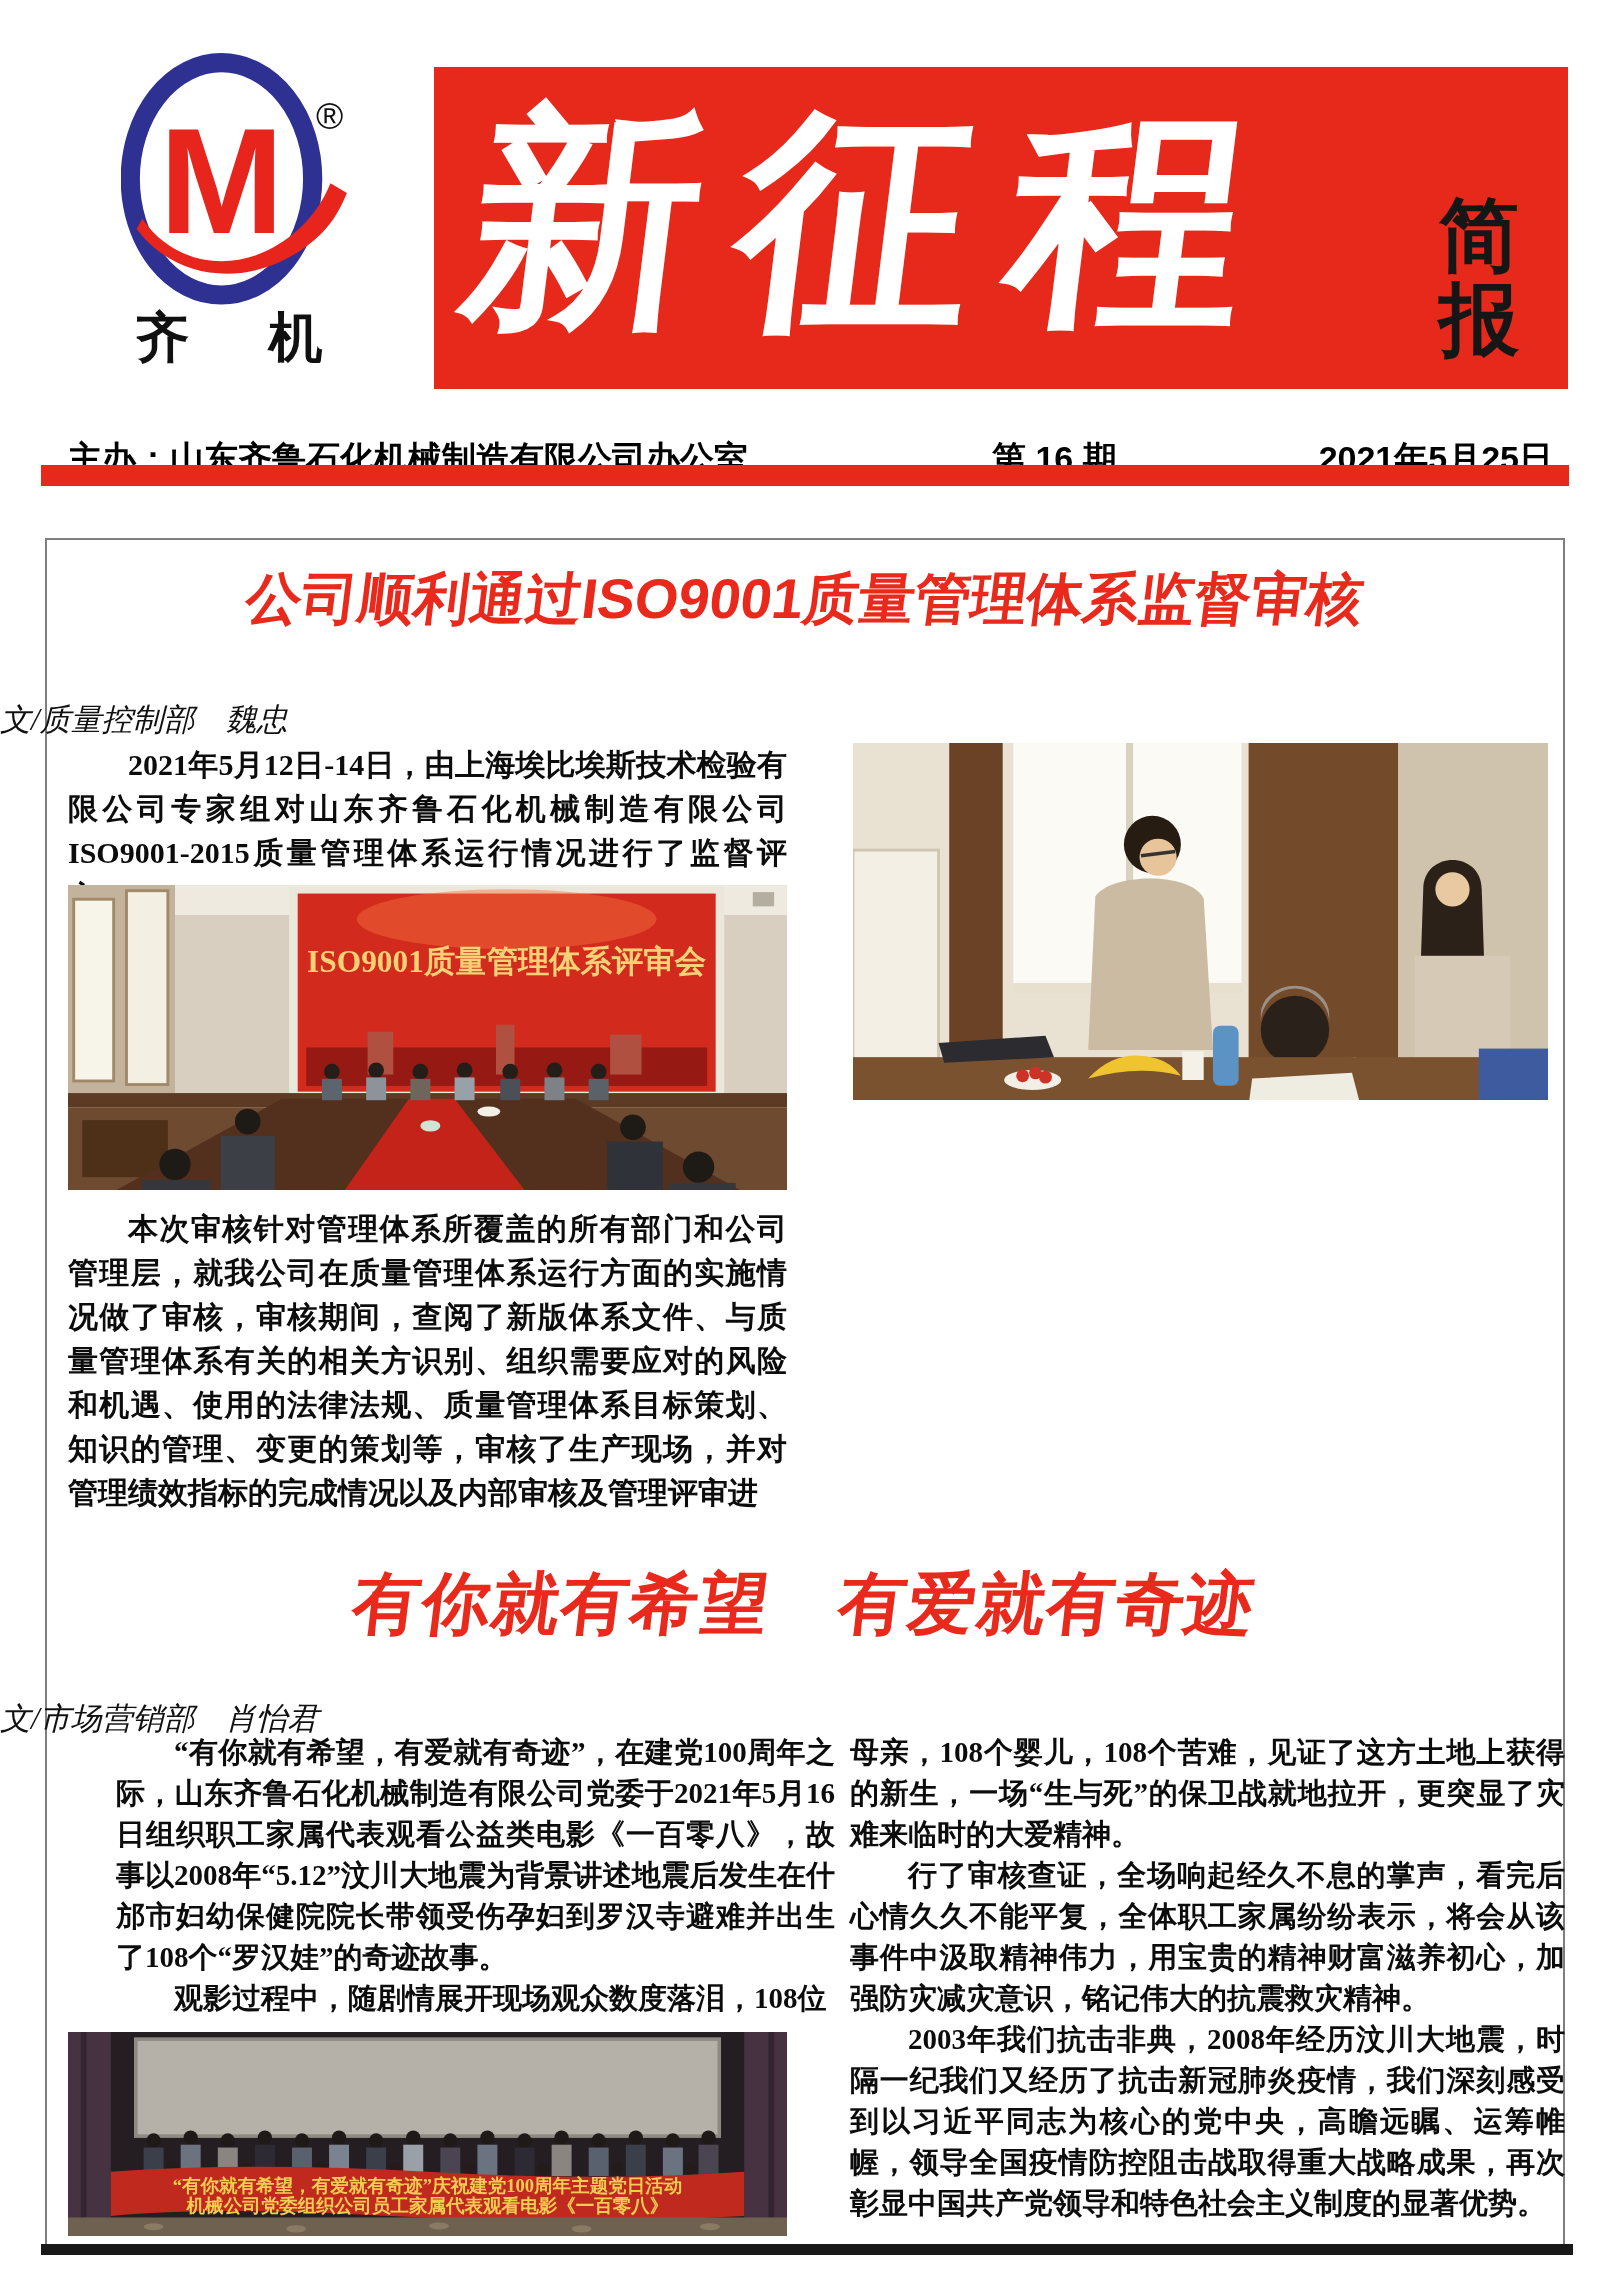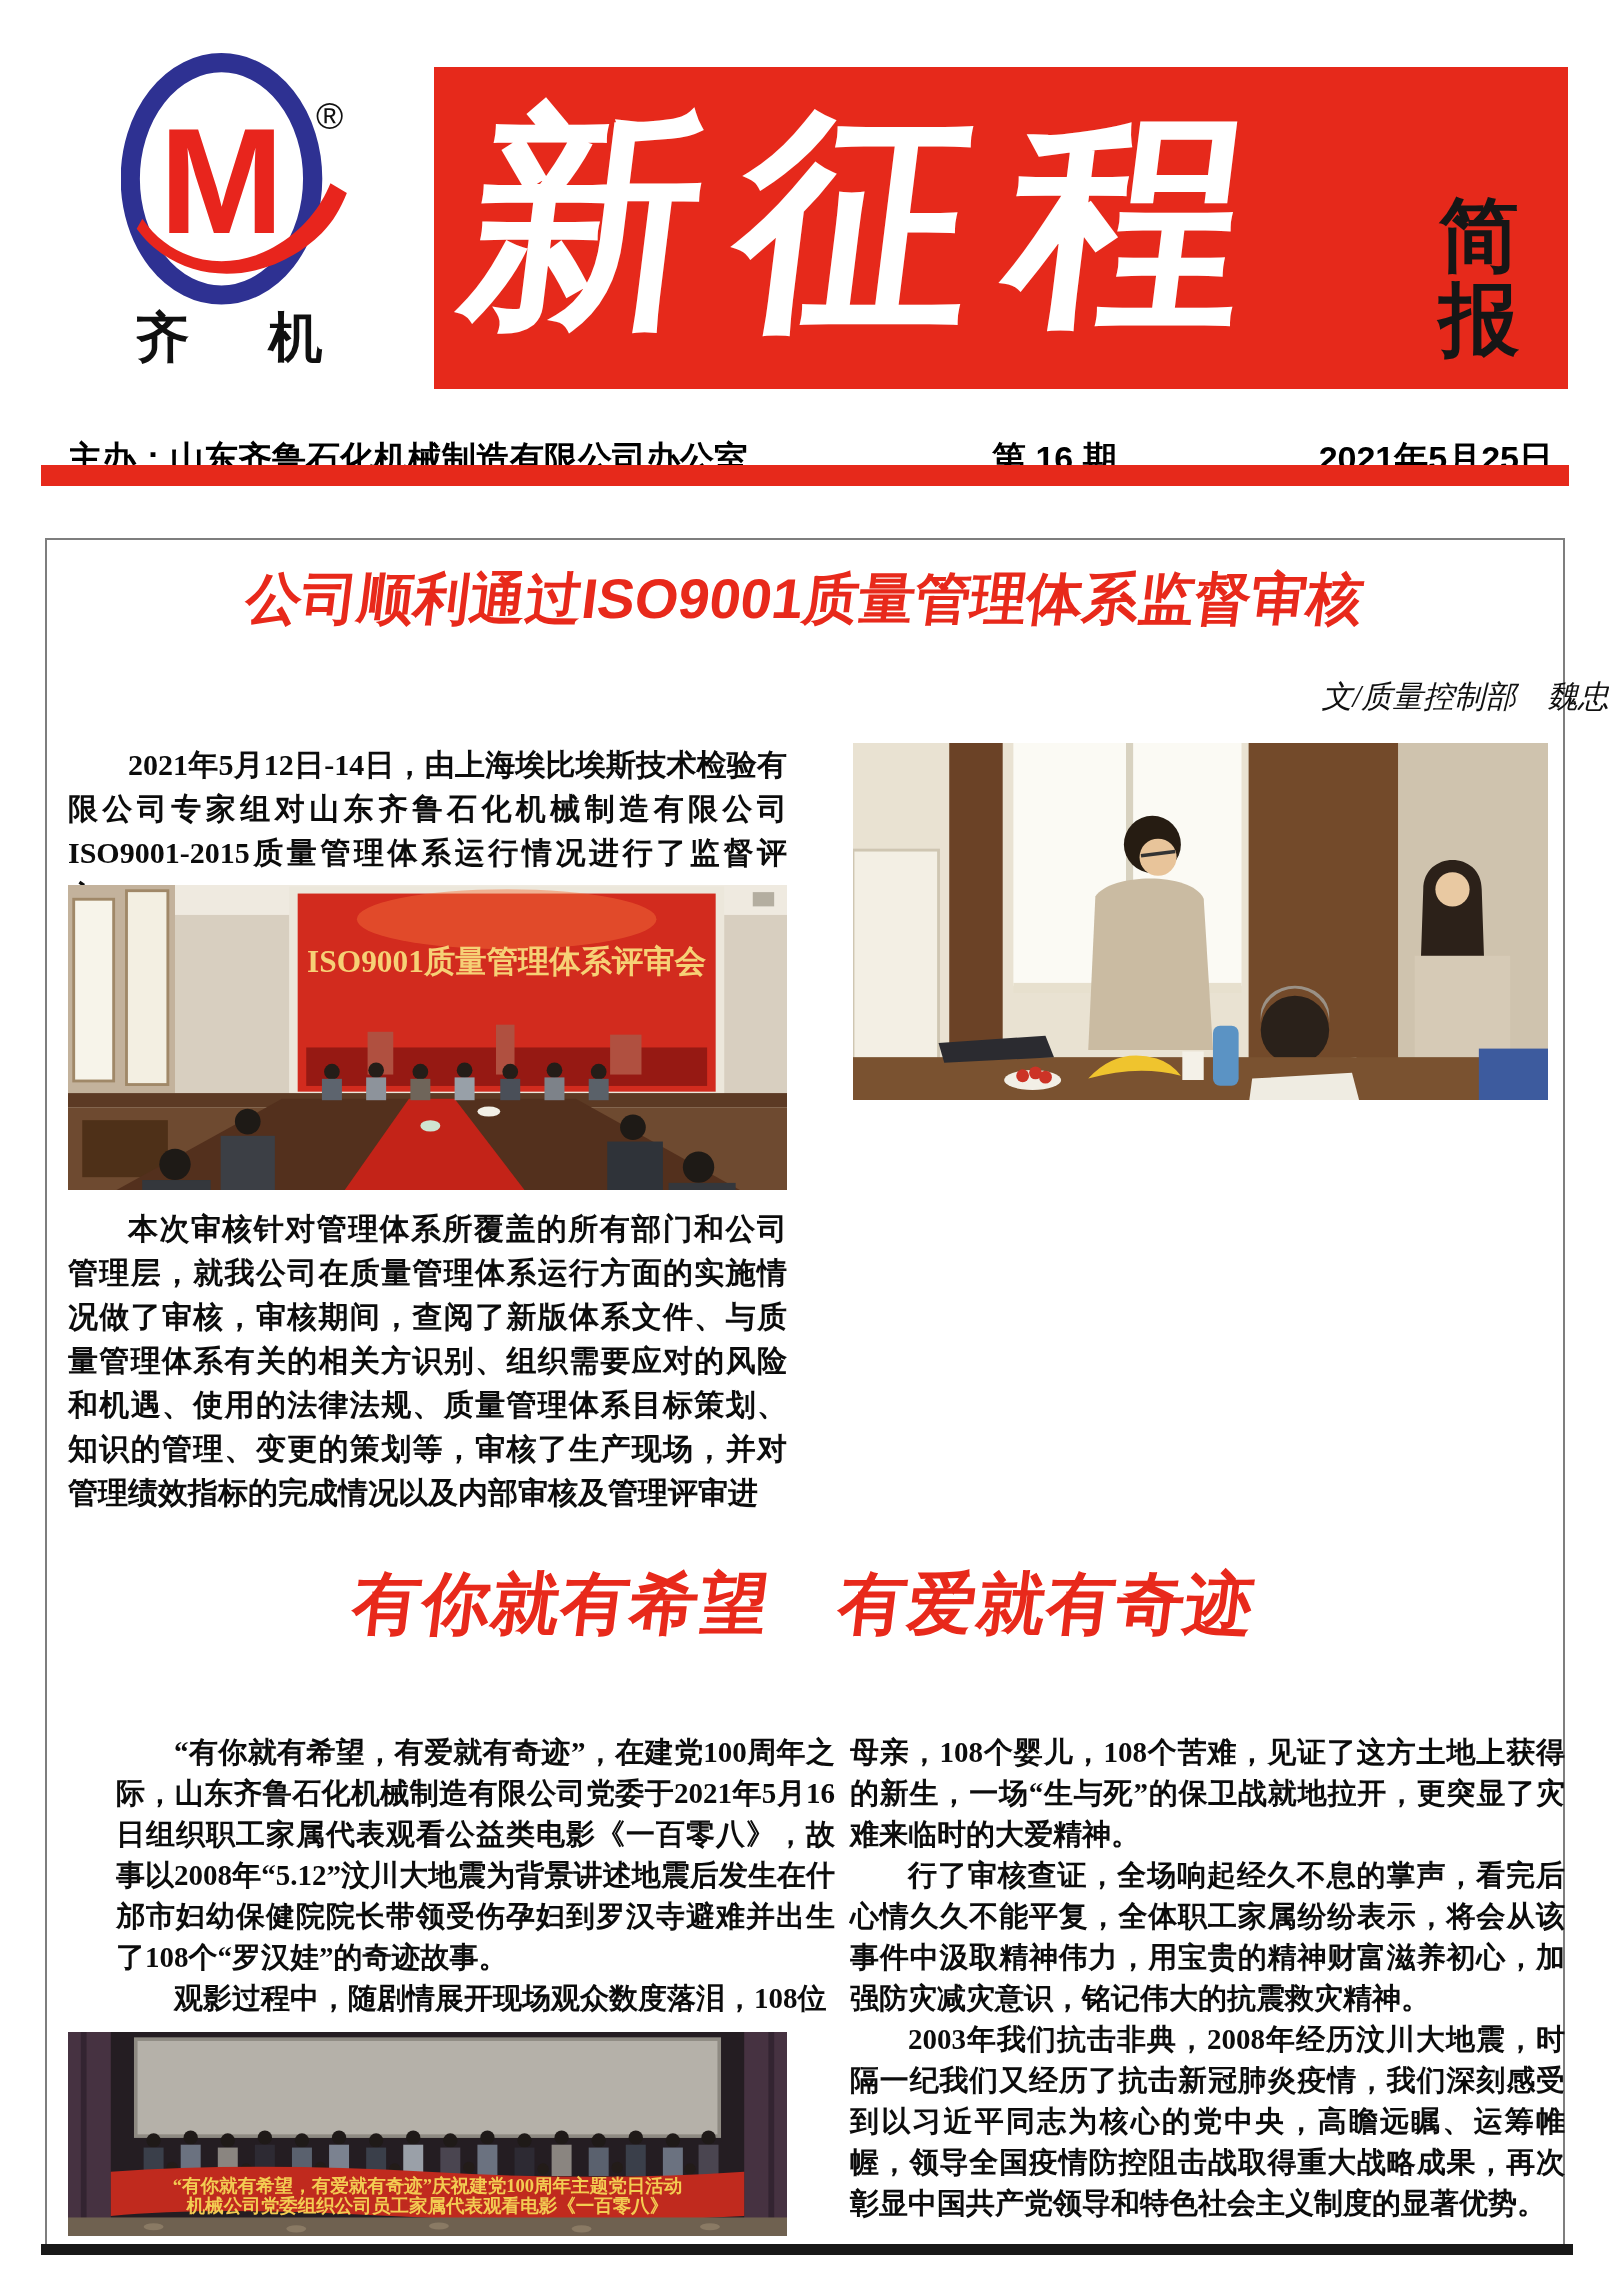--- a/index.html
+++ b/index.html
@@ -28,21 +28,21 @@
   .content-box{left:45px;top:538px;width:1520px;height:1706px;border:2.1px solid #7e7e7e;border-bottom:none;
                box-sizing:border-box;background:transparent;}
   .footer-bar{left:41px;top:2244px;width:1532px;height:11.4px;background:#191919;}
 
   
   .art-title{left:57px;width:1495px;text-align:center;color:#e8291b;
              font-family:"Liberation Sans","DejaVu Sans",sans-serif;font-weight:900;white-space:nowrap;}
   .art-title > span{display:inline-block;transform:skewX(-7deg);}
   .t1{top:562px;font-size:56px;}
   .t2{top:1559px;font-size:68px;letter-spacing:1.4px;}
-  .byline{left:0;width:1609px;text-align:right;font-size:31px;color:#111;font-style:italic;}
+  .byline{left:0;width:1609px;text-align:left;font-size:31px;color:#111;font-style:italic;margin-top:23px;}
   .b1{top:676px;}
   .b2{top:1675px;}
 
   .col{line-height:44px;font-size:30px;text-align:justify;color:#0c0c0c;font-weight:bold;}
   .col p{margin:0;}
   .indent{text-indent:2em;}
   .a1-left-p1{left:68px;top:743px;width:719px;}
   .a1-left-p2{left:68px;top:1207px;width:719px;}
   .a1-right{left:850px;top:1117px;width:715px;}
   .a2{font-size:29px;line-height:41px;}
@@ -186,20 +186,21 @@
     <circle cx="270" cy="468" r="9" fill="#cc3326"></circle>
     <path d="M330,470 q40,-44 96,-28 q20,6 34,24 q-60,-16 -130,4 Z" fill="#efc42e"></path>
     <rect x="505" y="396" width="36" height="84" rx="10" fill="#5b93c4"></rect>
     <rect x="462" y="432" width="30" height="40" fill="#f4f1e8"></rect>
     <rect x="878" y="428" width="97" height="72" fill="#3d5b9e"></rect>
     <polygon points="560,470 700,462 710,500 556,500" fill="#efece2"></polygon>
   </svg>
 
 
   <div class="abs art-title t2"><span>有你就有希望　有爱就有奇迹</span></div>
+  <div class="abs byline b2">文/市场营销部　肖怡君</div>
 
   <div class="abs col a2 a2-left">
     <p class="indent">“有你就有希望，有爱就有奇迹”，在建党100周年之际，山东齐鲁石化机械制造有限公司党委于2021年5月16日组织职工家属代表观看公益类电影《一百零八》，故事以2008年“5.12”汶川大地震为背景讲述地震后发生在什邡市妇幼保健院院长带领受伤孕妇到罗汉寺避难并出生了108个“罗汉娃”的奇迹故事。</p>
     <p class="indent">观影过程中，随剧情展开现场观众数度落泪，108位</p>
   </div>
 
   <div class="abs col a2 a2-right">
     <p>母亲，108个婴儿，108个苦难，见证了这方土地上获得的新生，一场“生与死”的保卫战就地拉开，更突显了灾难来临时的大爱精神。</p>
     <p class="indent">行了审核查证，全场响起经久不息的掌声，看完后心情久久不能平复，全体职工家属纷纷表示，将会从该事件中汲取精神伟力，用宝贵的精神财富滋养初心，加强防灾减灾意识，铭记伟大的抗震救灾精神。</p>
     <p class="indent">2003年我们抗击非典，2008年经历汶川大地震，时隔一纪我们又经历了抗击新冠肺炎疫情，我们深刻感受到以习近平同志为核心的党中央，高瞻远瞩、运筹帷幄，领导全国疫情防控阻击战取得重大战略成果，再次彰显中国共产党领导和特色社会主义制度的显著优势。</p>

